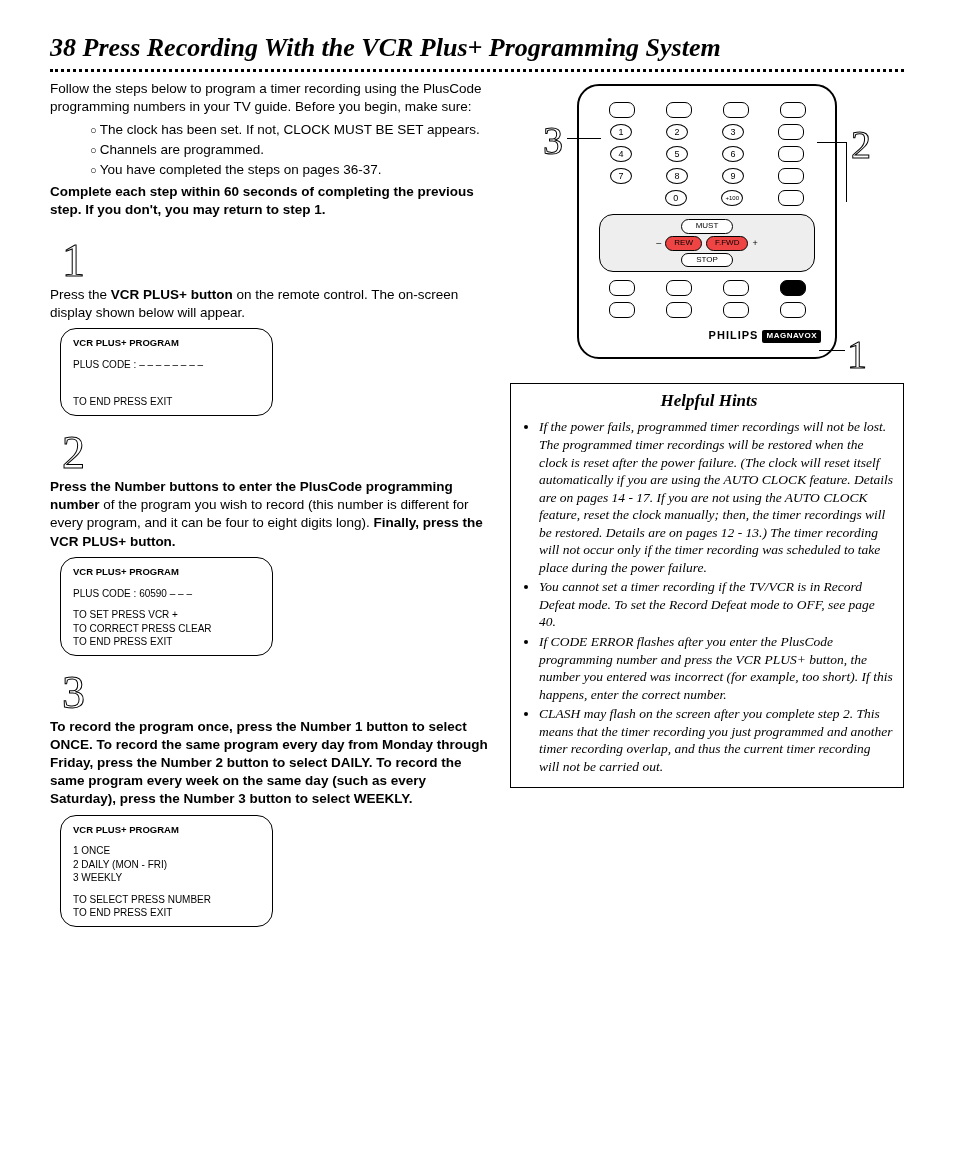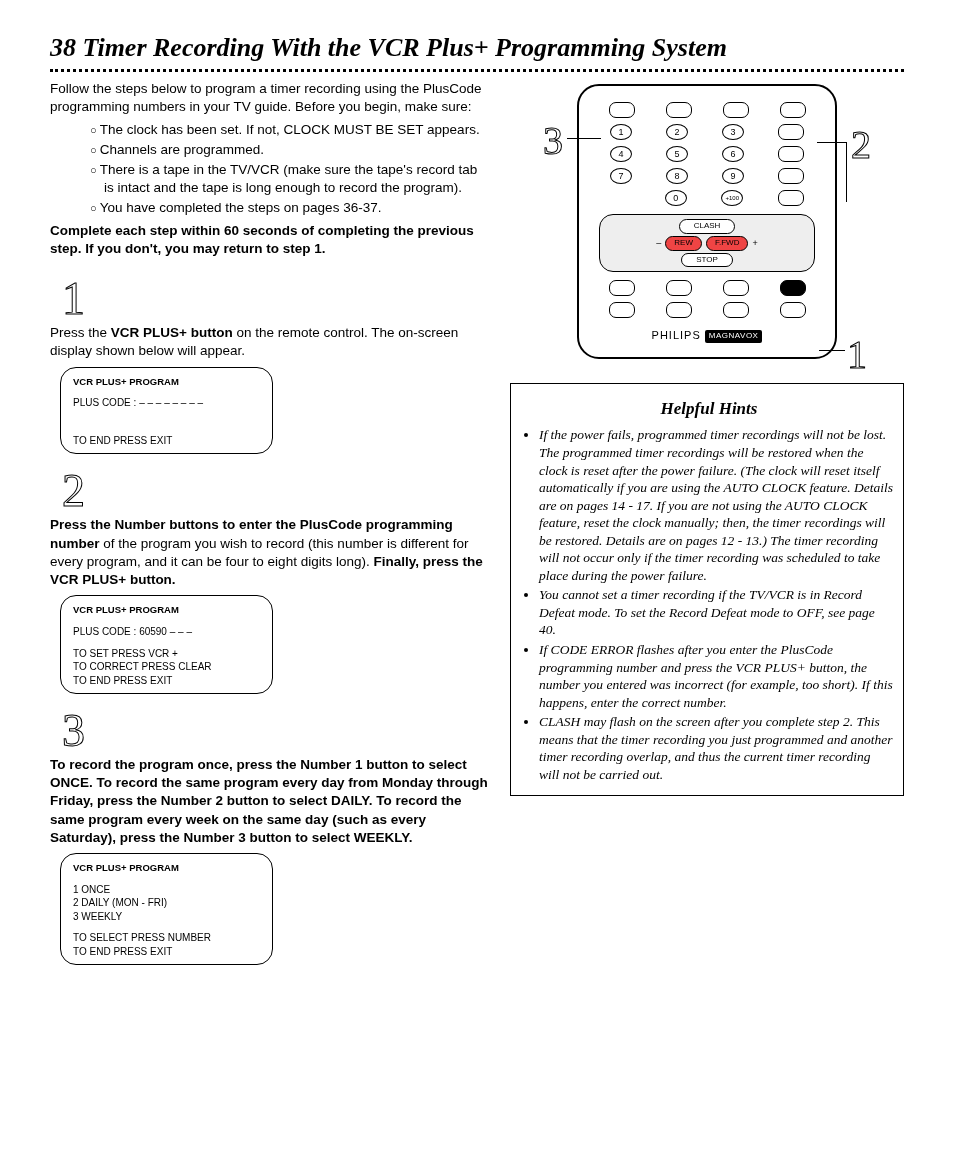--- a/index.html
+++ b/index.html
@@ -106,21 +106,21 @@
   .transport .wide {
     border:1.5px solid #000; border-radius:10px;
     font-size:8px; padding:1px 14px; background:#fff;
   }
   .transport .midrow { display:flex; gap:4px; align-items:center;}
   .transport .mid {
     border:1.5px solid #000; border-radius:8px;
     font-size:8px; padding:1px 8px; background:#ef4444;
   }
   .brand {
-    text-align:center; font-size:11px; font-weight:normal;
+    text-align:right; font-size:11px; font-weight:bold;
     letter-spacing:1px; margin-top:10px;
   }
   .brand .box {
     display:inline-block; background:#000; color:#fff;
     font-size:8px; padding:1px 4px; border-radius:2px; letter-spacing:0.5px;
     vertical-align: middle;
   }
 
   
   .callout {
@@ -142,45 +142,44 @@
     font-family: "Times New Roman", serif;
     font-style: italic;
     font-size: 13.5px;
     line-height: 1.3;
   }
   .hints h3 {
     font-family: "Times New Roman", serif;
     font-style: italic;
     font-weight: bold;
     text-align: center;
-    margin: 8px 0 6px 0;
+    margin: 0 0 6px 0;
     font-size: 17px;
   }
   .hints ul { margin:0; padding-left: 14px; }
   .hints li { margin-bottom: 2px; }
 </style>
 </head>
 <body>
 
 <h1 class="page-title">
   <span>38</span>
-  <span>Timer Recording With the VCR Plus+ Programming System</span>
+  <span>Press Recording With the VCR Plus+ Programming System</span>
 </h1>
 <hr class="dotted-rule">
 
 <div class="cols">
 
   <div class="left">
 
     <div class="intro">
       <p>Follow the steps below to program a timer recording using the PlusCode programming numbers in your TV guide. Before you begin, make sure:</p>
       <ul class="bullets">
         <li>The clock has been set. If not, CLOCK MUST BE SET appears.</li>
         <li>Channels are programmed.</li>
-        <li>There is a tape in the TV/VCR (make sure the tape's record tab is intact and the tape is long enough to record the program).</li>
         <li>You have completed the steps on pages 36-37.</li>
       </ul>
       <p class="emph">Complete each step within 60 seconds of completing the previous step. If you don't, you may return to step 1.</p>
     </div>
 
     
     <div class="step-num">1</div>
     <p class="step-body">
       <span>Press the </span><span class="emph">VCR PLUS+ button</span><span> on the remote control. The on-screen display shown below will appear.</span>
     </p>
@@ -263,21 +262,21 @@
           <div class="btn-sm"></div>
         </div>
         <div class="row">
           <div style="width:20px"></div>
           <div class="btn-round">0</div>
           <div class="btn-round" style="font-size:6px">+100</div>
           <div class="btn-sm"></div>
         </div>
 
         <div class="transport">
-          <div class="wide">CLASH</div>
+          <div class="wide">MUST</div>
           <div class="midrow">
             <span style="font-size:9px">–</span>
             <div class="mid">REW</div>
             <div class="mid">F.FWD</div>
             <span style="font-size:9px">+</span>
           </div>
           <div class="wide">STOP</div>
         </div>
 
         <div class="row">

